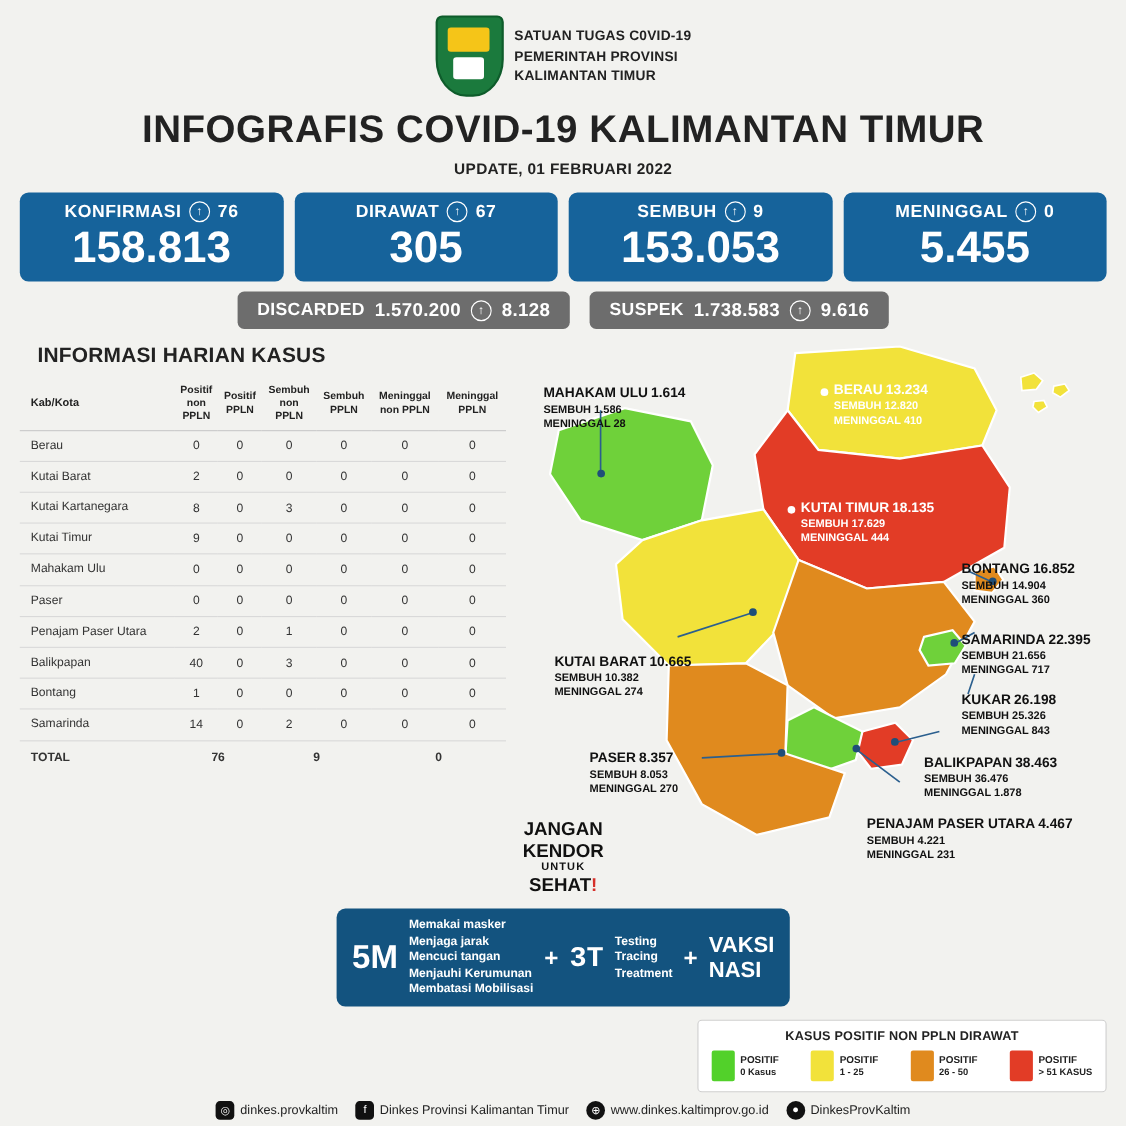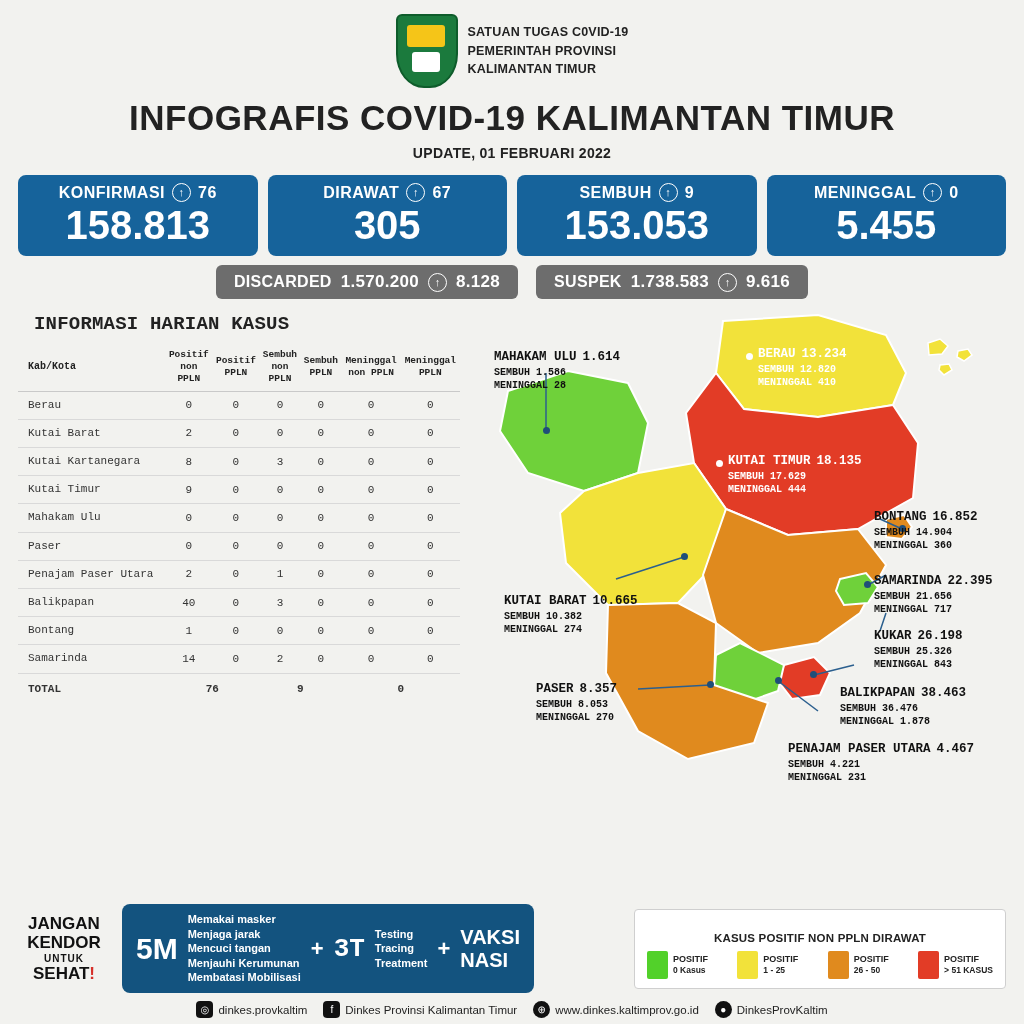--- a/index.html
+++ b/index.html
@@ -46,21 +46,21 @@
 
   .subbars{display:flex;justify-content:center;gap:18px;margin-top:9px;}
   .subbar{
     background:#6d6d6d;color:#fff;border-radius:6px;padding:7px 18px;
     display:flex;align-items:center;gap:9px;font-size:16px;font-weight:bold;letter-spacing:.3px;
   }
   .subbar .val{font-size:17px;}
   .arrow.dark{border-color:#fff;}
 
   
-  .main{display:flex;margin-top:14px;font-family:Liberation Mono, monospace;}
+  .main{display:flex;margin-top:14px;}
   .left{width:470px;padding-left:18px;}
   .sec-title{font-size:19px;font-weight:bold;margin:0 0 8px 16px;letter-spacing:.2px;}
   table{border-collapse:collapse;width:442px;font-size:11px;}
   th{
     font-size:9.5px;font-weight:bold;text-align:center;padding:6px 2px;line-height:1.25;
     border-bottom:1px solid #c9c9c9;vertical-align:middle;
   }
   th.kab{text-align:left;padding-left:10px;font-size:10px;}
   td{
     padding:7px 2px;text-align:center;border-bottom:1px solid #d9d9d9;font-size:11px;color:#333;
@@ -73,40 +73,40 @@
   .right{flex:1;position:relative;height:500px;}
   .map-wrap{position:absolute;left:0;top:0;width:554px;height:500px;}
   .lbl{position:absolute;font-size:10px;line-height:1.35;font-weight:bold;color:#111;}
   .lbl .name{font-size:12.5px;font-weight:bold;}
   .lbl.white{color:#fff;}
   .dot{position:absolute;width:7px;height:7px;border-radius:50%;background:#1f4e79;}
   .dot.w{background:#fff;}
 
   
   .footer{position:absolute;left:0;bottom:0;width:1024px;}
-  .fb{display:flex;align-items:center;padding:0 18px;gap:12px;}
+  .fb{display:flex;align-items:center;padding:0 18px;gap:12px;flex-direction:column;}
   .jangan{
     font-size:17px;font-weight:bold;line-height:1.15;color:#111;width:92px;text-align:center;
   }
   .jangan .red{color:#d6302a;}
   .jangan .small{font-size:10px;letter-spacing:1px;}
   .bluebox{
     background:#13537f;color:#fff;border-radius:8px;display:flex;align-items:center;
     padding:8px 14px;gap:10px;flex:0 0 auto;
   }
   .bluebox .m5{font-size:30px;font-weight:bold;}
   .bluebox ul{margin:0;padding:0;list-style:none;font-size:11px;line-height:1.32;font-weight:bold;}
   .plus{font-size:22px;font-weight:bold;}
   .t3{font-size:26px;font-weight:bold;font-family:Liberation Mono, monospace;}
   .t3lines{font-size:11px;font-weight:bold;line-height:1.32;}
   .vaksi{font-size:20px;font-weight:bold;line-height:1.15;}
 
   .legendbox{
     margin-left:auto;background:#fff;border:1px solid #cfcfcf;border-radius:4px;
-    padding:22px 12px 9px;width:372px;box-sizing:border-box;
+    padding:8px 12px 9px;width:372px;box-sizing:border-box;
   }
   .legendbox .lt{text-align:center;font-size:11.5px;font-weight:bold;margin-bottom:7px;letter-spacing:.2px;}
   .legrow{display:flex;justify-content:space-between;gap:6px;}
   .leg{display:flex;align-items:center;gap:5px;}
   .sw{width:21px;height:28px;border-radius:2px;}
   .leg .t{font-size:8.5px;font-weight:bold;line-height:1.35;}
   .leg .t b{font-size:9px;display:block;}
 
   .social{
     display:flex;align-items:center;justify-content:center;gap:16px;margin-top:8px;

